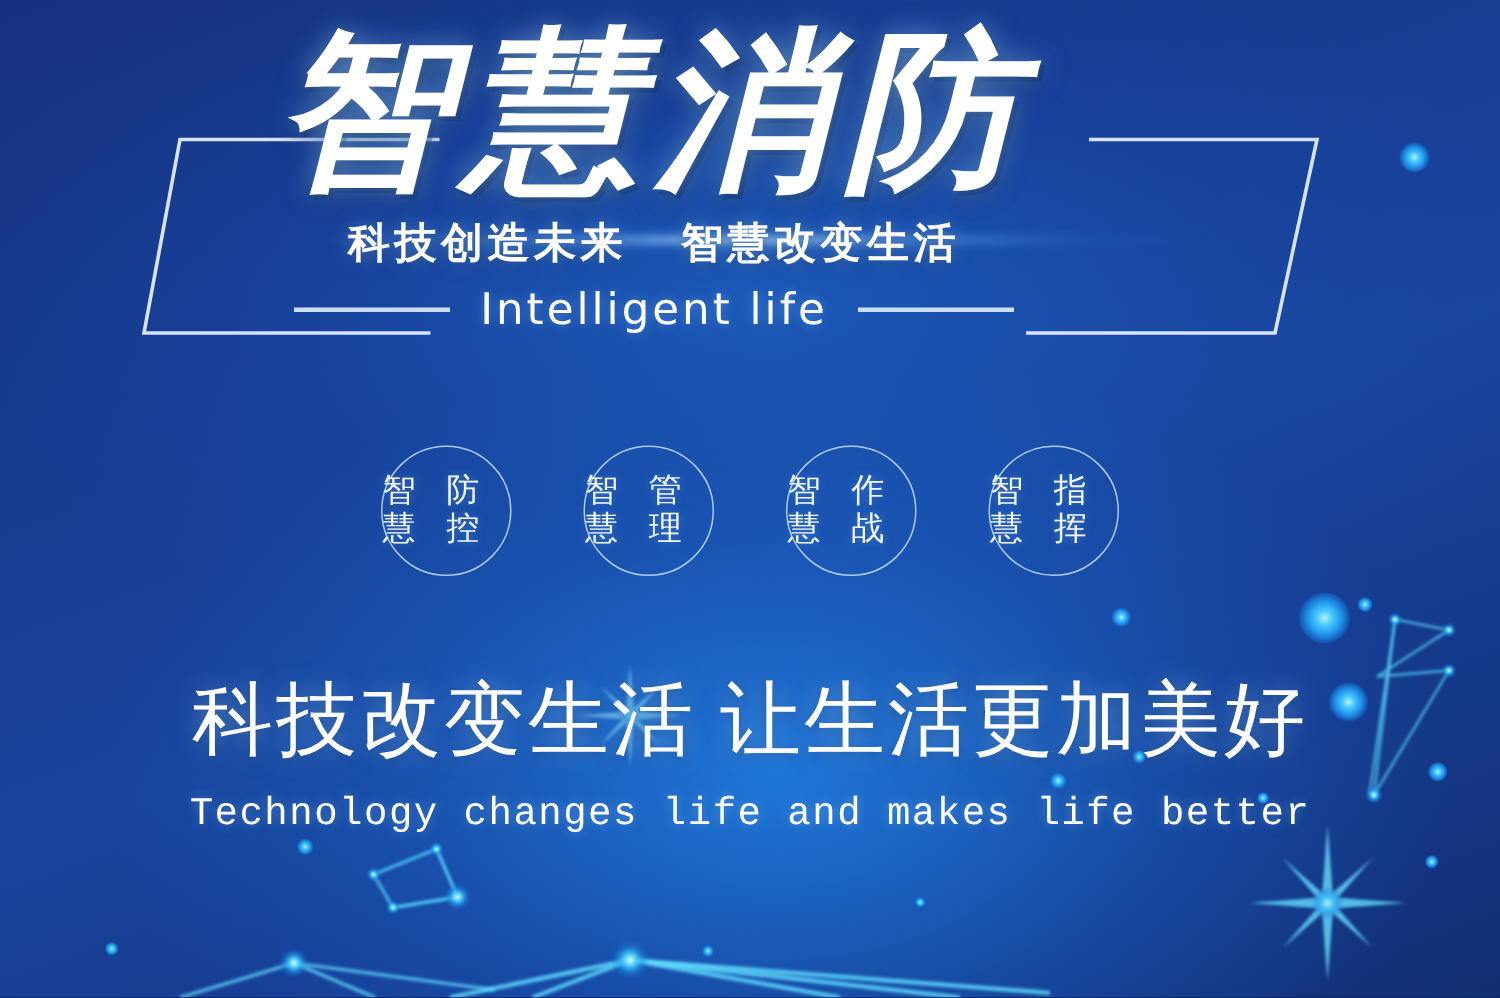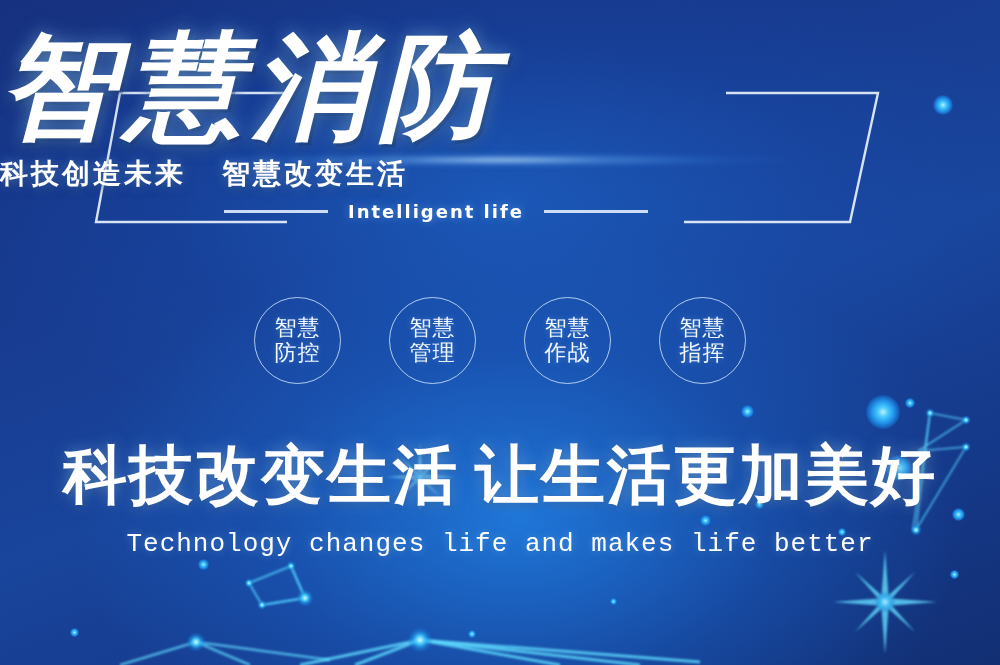--- a/index.html
+++ b/index.html
@@ -45,23 +45,23 @@
   .frame {
     position: absolute;
     left: 0; top: 0;
     width: 1000px; height: 665px;
   }
 
   
   .headline-wrap {
     position: absolute;
     left: 0;
-    top: 24px;
+    top: 12px;
     width: 872px;
-    text-align: left;
+    text-align: center;
   }
   .main-title {
     font-family: "DejaVu Sans", "Liberation Sans", sans-serif;
     font-size: 116px;
     line-height: 1.08;
     font-weight: bold;
     color: #ffffff;
     letter-spacing: 10px;
     font-style: italic;
     text-shadow:
@@ -88,22 +88,22 @@
     justify-content: center;
     gap: 20px;
   }
   .eng-rule {
     width: 104px;
     height: 3px;
     background: #dbe9fb;
     opacity: 0.92;
   }
   .eng-title {
-    font-size: 18px;
-    font-weight: bold;
+    font-size: 29px;
+    font-weight: normal;
     color: #ffffff;
     letter-spacing: 2px;
     text-shadow: 0 0 8px rgba(140,200,255,0.45);
     white-space: nowrap;
   }
 
   
   .badges {
     position: absolute;
     left: 0;
@@ -112,45 +112,46 @@
     display: flex;
     justify-content: center;
     gap: 48px;
   }
   .badge {
     width: 85px;
     height: 85px;
     border-radius: 50%;
     border: 1.4px solid rgba(208,230,252,0.82);
     display: flex;
-    flex-direction: column;
+    flex-direction: row;
     align-items: center;
     justify-content: center;
     color: #f2f8ff;
     font-size: 22px;
     line-height: 1.12;
     letter-spacing: 1px;
     text-shadow: 0 0 6px rgba(120,190,255,0.4);
   }
 
   
   .tagline-wrap {
     position: absolute;
     left: 0;
     top: 432px;
     width: 1000px;
     text-align: center;
   }
   .tagline-cn {
-    font-size: 64px;
+    font-size: 54px;
     color: #ffffff;
     letter-spacing: 2px;
-    font-weight: bold;
+    font-weight: normal;
     text-shadow: 0 0 14px rgba(150,210,255,0.5), 0 2px 8px rgba(6,26,70,0.4);
     white-space: nowrap;
+    margin-top: 12px;
   }
   .tagline-cn .gap { display: inline-block; width: 16px; }
   .tagline-en {
     margin-top: 10px;
     font-family: Liberation Mono, monospace;
     font-size: 26px;
     color: #ffffff;
     letter-spacing: 1px;
     text-shadow: 0 0 8px rgba(150,210,255,0.4);
     white-space: nowrap;

